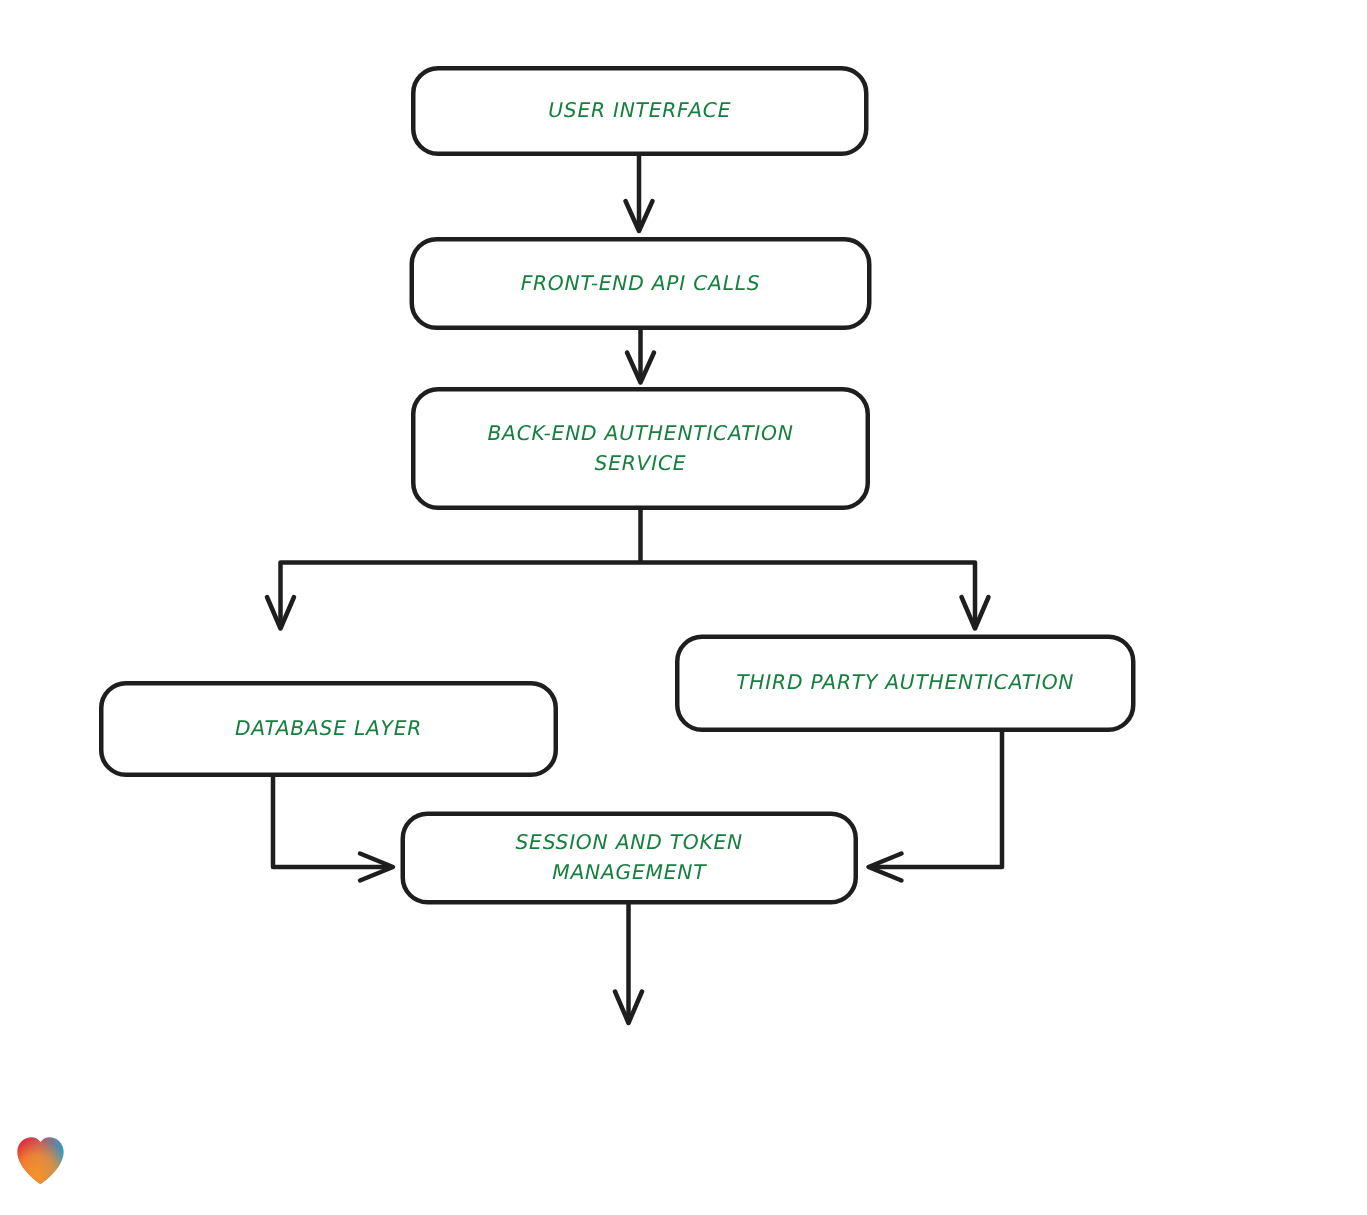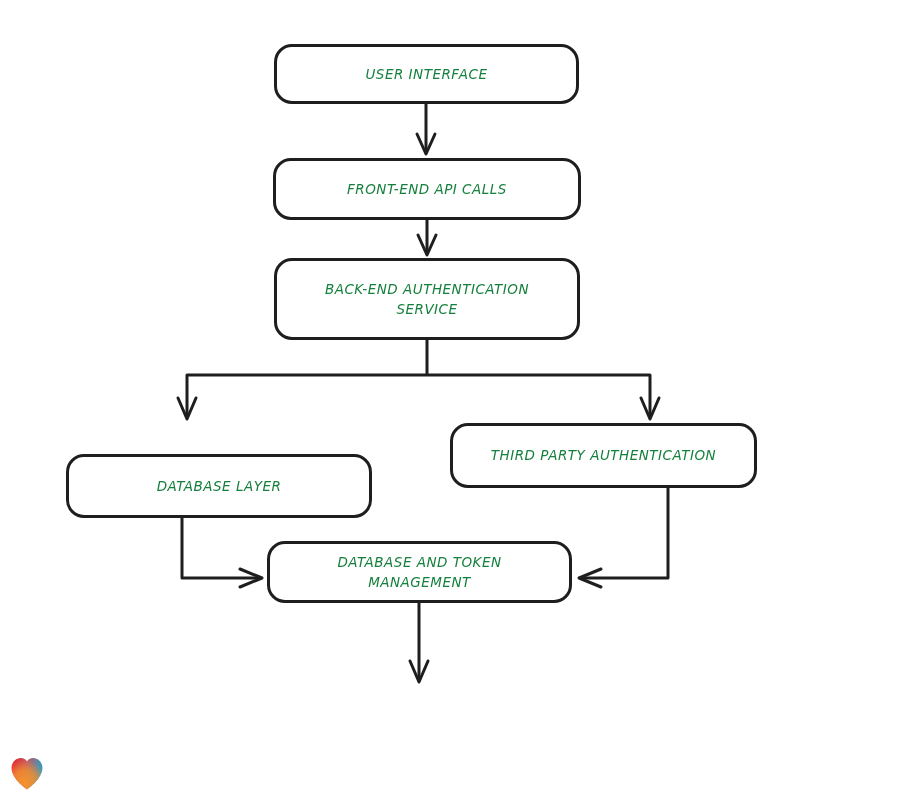--- a/index.html
+++ b/index.html
@@ -98,21 +98,21 @@
   <div class="node n1">
     <span class="label">FRONT-END API CALLS</span>
   </div>
   <div class="node n3">
     <span class="label">DATABASE LAYER</span>
   </div>
   <div class="node n4">
     <span class="label">THIRD PARTY AUTHENTICATION</span>
   </div>
   <div class="node n5">
-    <span class="label">DATABASE AND TOKEN
+    <span class="label">SESSION AND TOKEN
 MANAGEMENT</span>
   </div>
 
   <div class="watermark">
     <svg viewBox="0 0 32 32">
       <defs>
         <linearGradient id="hg1" x1="0" y1="0.15" x2="1" y2="0.35">
           <stop offset="0" stop-color="#e8262b"></stop>
           <stop offset="0.45" stop-color="#c75560"></stop>
           <stop offset="1" stop-color="#2a9fc9"></stop>

